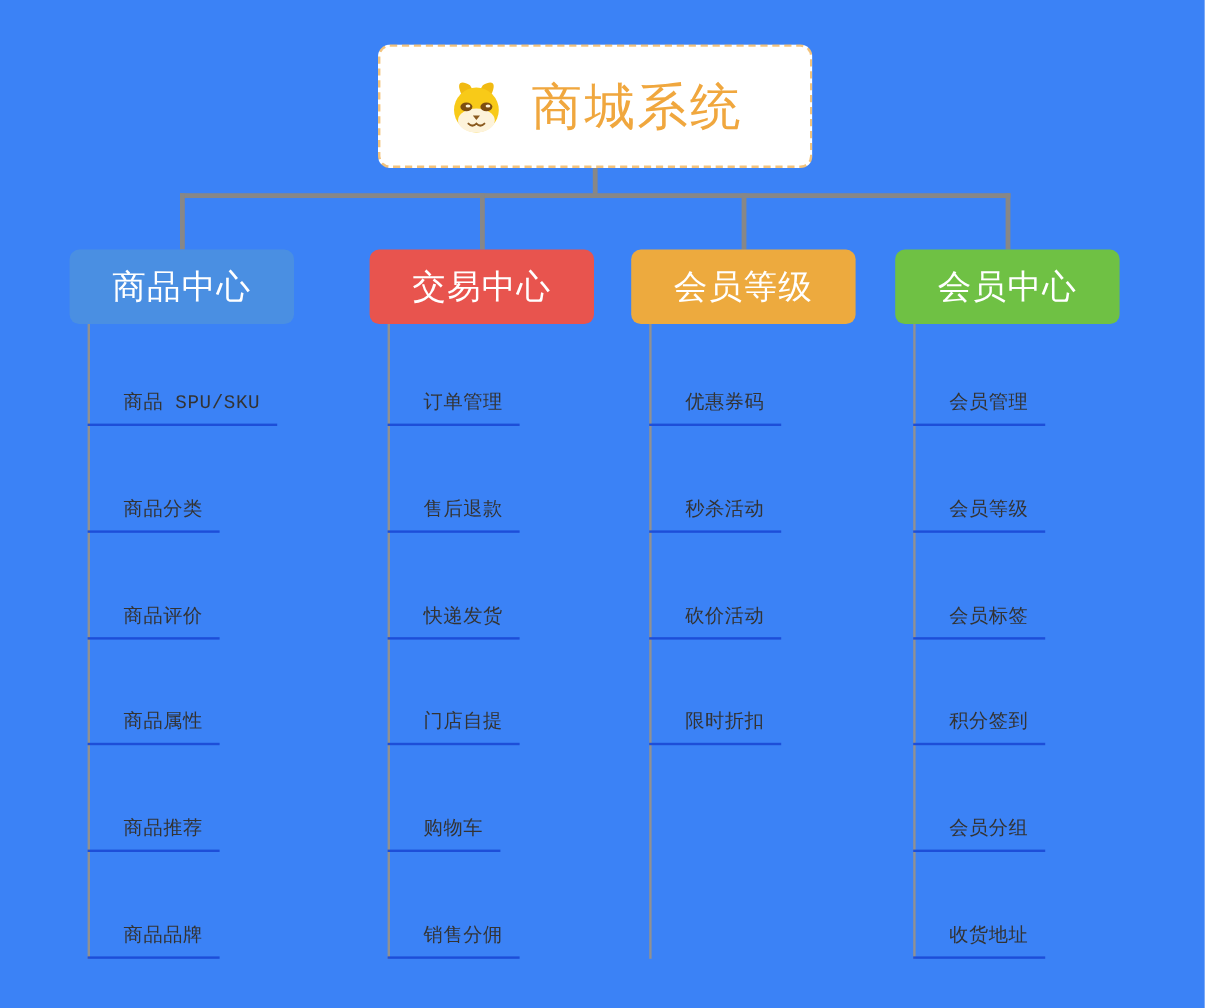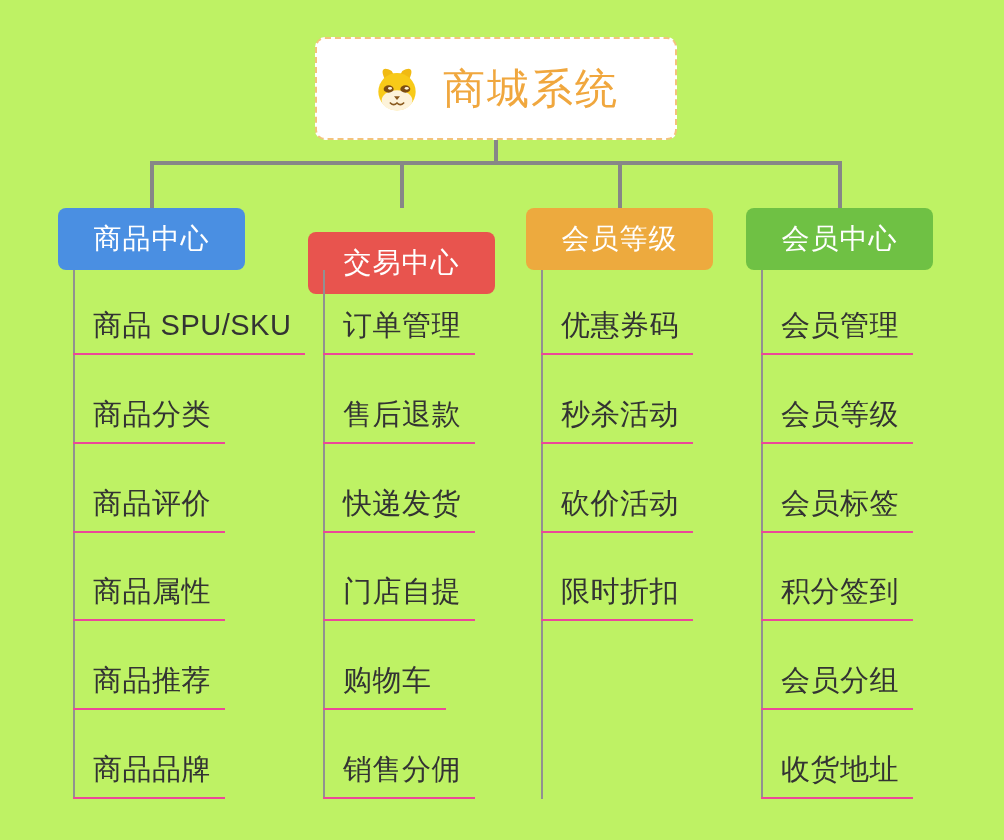--- a/index.html
+++ b/index.html
@@ -1,18 +1,18 @@
 <!DOCTYPE html>
 <html><head>
 <meta charset="utf-8">
 <style>
   html,body{margin:0;padding:0;background:#f7f7f7;}
   .canvas{
-    position:relative;width:1004px;height:840px;background:#bef264;overflow:hidden;
-    font-family:Liberation Sans, sans-serif;
+    position:relative;width:1004px;height:840px;background:#3b82f6;overflow:hidden;
+    font-family:Liberation Mono, monospace;
   }
   
   .root-node{
     position:absolute;left:315px;top:37px;width:362px;height:103px;
     background:#ffffff;border:2px dashed #f3c37c;border-radius:10px;
     box-sizing:border-box;display:flex;align-items:center;justify-content:center;gap:22px;
   }
   .root-title{font-size:42px;letter-spacing:2px;color:#f0a73e;font-weight:500;}
   .root-icon{width:48px;height:48px;flex:0 0 auto;}
   
@@ -29,22 +29,22 @@
   }
   .b1{left:58px}.b2{left:308px}.b3{left:526px}.b4{left:746px}
   
   .vline{position:absolute;top:270px;width:2px;height:529px;background:#919191;}
   .v1{left:73px}.v2{left:323px}.v3{left:541px}.v4{left:761px}
   .col{position:absolute;top:266.2px;}
   .c1{left:73px}.c2{left:323px}.c3{left:541px}.c4{left:761px}
   .leaf{height:88.8px;display:flex;align-items:flex-end;}
   .leaf span{
     display:inline-block;white-space:nowrap;
-    font-size:29px;letter-spacing:0.5px;color:#333333;
-    padding:0 14px 7px 20px;border-bottom:2px solid #ec4899;
+    font-size:16px;letter-spacing:0.5px;color:#333333;
+    padding:0 14px 7px 30px;border-bottom:2px solid #1d4ed8;
   }
 </style>
 </head>
 <body>
 
 <div class="canvas">
 
   <div class="root-node">
     <svg class="root-icon" viewBox="0 0 72 72" aria-hidden="true">
       <path d="M18 22 C10 6 16 2 28 9 L32 16 Z" fill="#f1ba12"></path>
@@ -64,21 +64,21 @@
   <div class="tline stem"></div>
   <div class="tline hbar"></div>
   <div class="tline drop d1"></div>
   <div class="tline drop d2"></div>
   <div class="tline drop d3"></div>
   <div class="tline drop d4"></div>
 
   <div class="branch b1" style="background-color: rgb(74, 143, 226);">
     <span>商品中心</span>
   </div>
-  <div class="branch b2" style="background-color: rgb(232, 84, 78); margin-top: 24px;">
+  <div class="branch b2" style="background-color: rgb(232, 84, 78);">
     <span>交易中心</span>
   </div>
   <div class="branch b3" style="background-color: rgb(237, 170, 62);">
     <span>会员等级</span>
   </div>
   <div class="branch b4" style="background-color: rgb(111, 193, 68); text-align: center;">
     <span>会员中心</span>
   </div>
 
   <div class="vline v1"></div>

